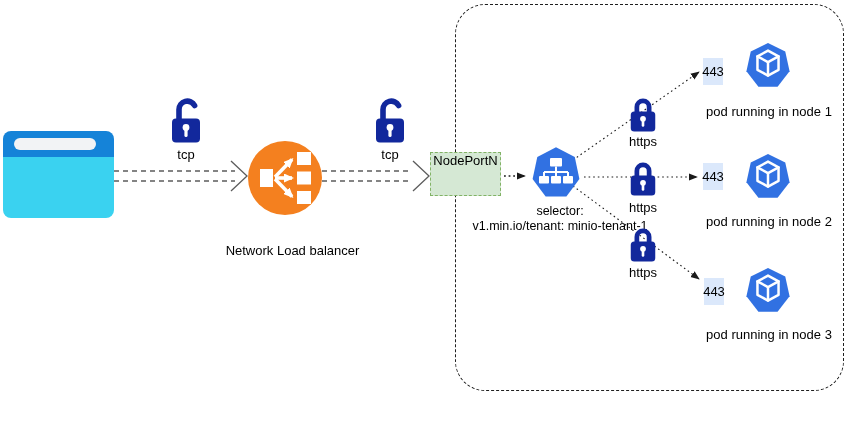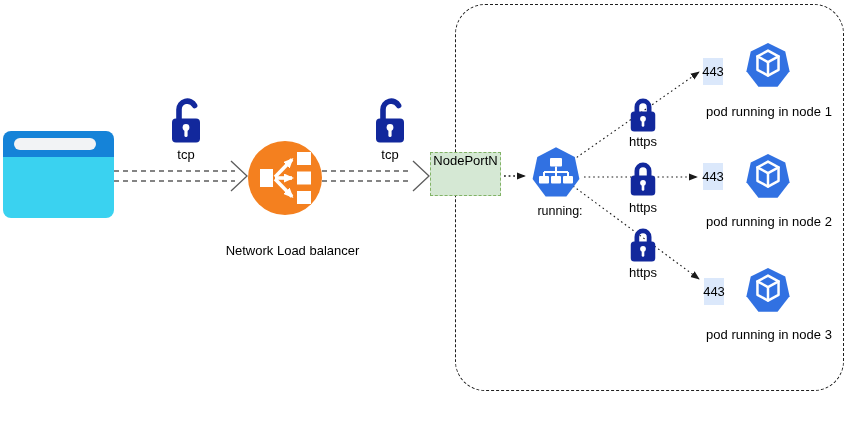--- a/index.html
+++ b/index.html
@@ -121,21 +121,22 @@
       <line x1="25" y1="21.5" x2="25" y2="27"></line>
       <line x1="13" y1="27" x2="37" y2="27"></line>
       <line x1="13" y1="27" x2="13" y2="31"></line>
       <line x1="25" y1="27" x2="25" y2="31"></line>
       <line x1="37" y1="27" x2="37" y2="31"></line>
     </g>
     <rect x="8" y="31" width="10" height="7.5" rx="1" fill="#ffffff"></rect>
     <rect x="20" y="31" width="10" height="7.5" rx="1" fill="#ffffff"></rect>
     <rect x="32" y="31" width="10" height="7.5" rx="1" fill="#ffffff"></rect>
   </svg>
-  <div class="lbl" style="left:460px;top:204px;width:200px;font-size:12.5px;">running:</div>
+  <div class="lbl" style="left:460px;top:204px;width:200px;font-size:12.5px;">selector:</div>
+  <div class="lbl" style="left:460px;top:219px;width:200px;font-size:12.5px;">v1.min.io/tenant: minio-tenant-1</div>
 
   <svg class="abs" style="left:629px;top:94px;" width="28" height="40" viewBox="0 0 32 44">
     <path d="M9 21 v-7 a7 7 0 0 1 14 0 v7" fill="none" stroke="#12289c" stroke-width="5.4"></path>
     <rect x="2" y="19" width="28" height="23" rx="4" fill="#12289c"></rect>
     <circle cx="16" cy="27.5" r="3.3" fill="#ffffff"></circle>
     <rect x="14.5" y="27.5" width="3" height="9" rx="1.5" fill="#ffffff"></rect>
   </svg>
   <div class="lbl" style="left:613px;top:134px;width:60px;">https</div>
 
   <svg class="abs" style="left:629px;top:158px;" width="28" height="40" viewBox="0 0 32 44">

